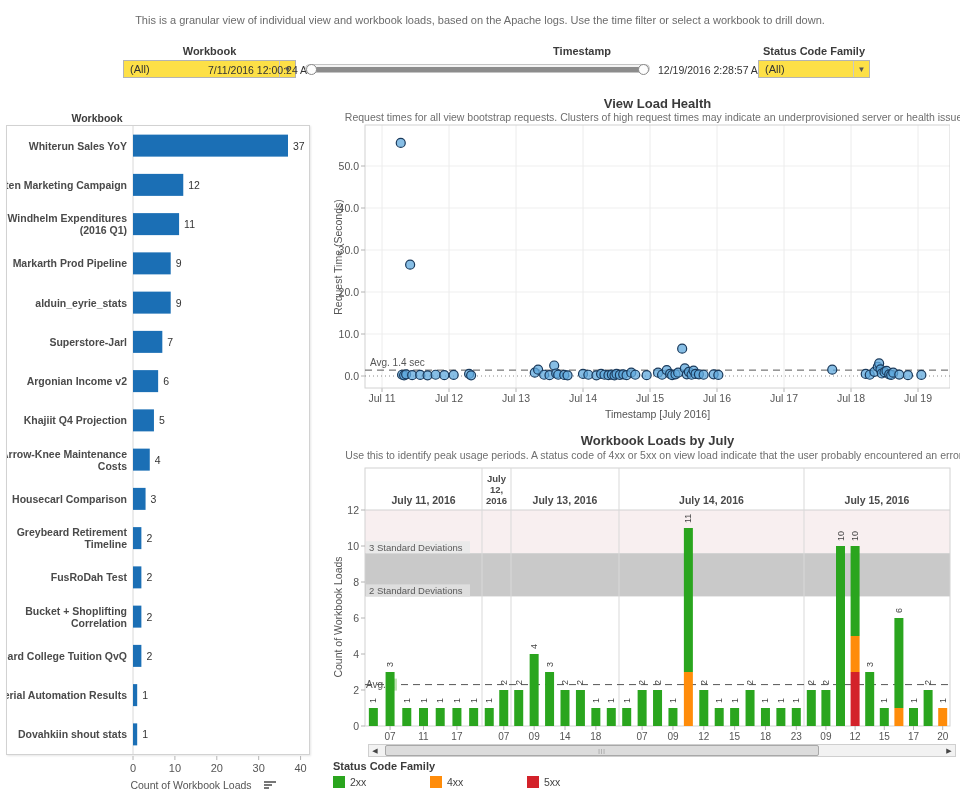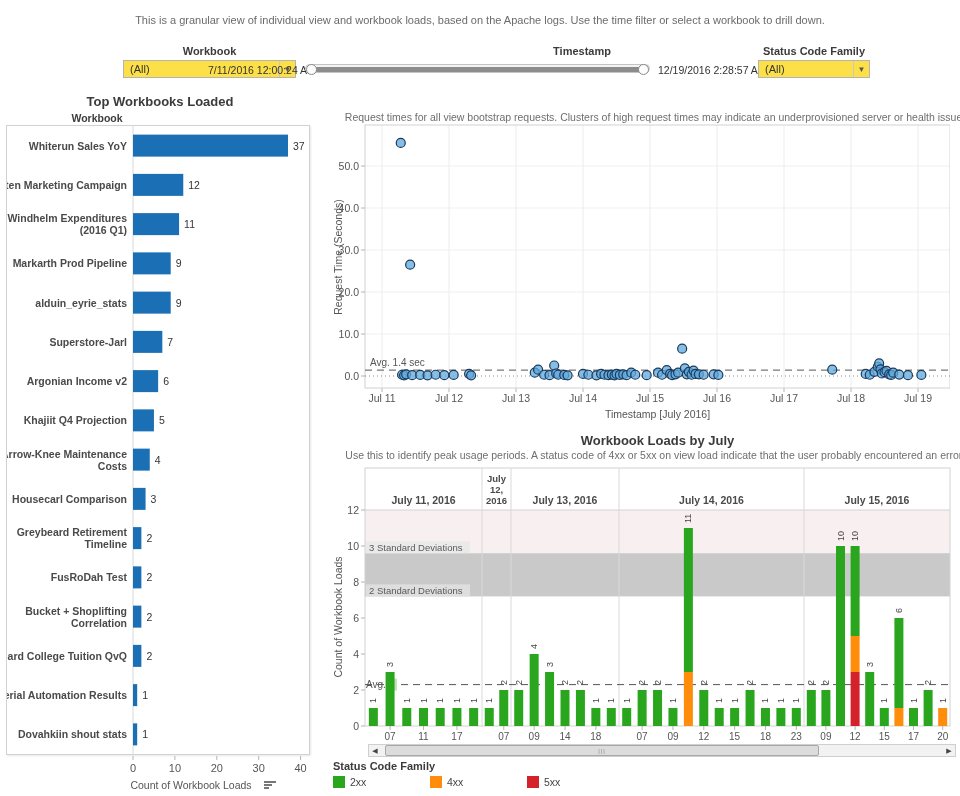--- a/index.html
+++ b/index.html
@@ -53,21 +53,20 @@
     <div class="slider-handle" style="left:332px;"></div>
   </div>
   <div class="abs date-text" style="left:658px; top:64px; width:112px;">12/19/2016 2:28:57 AM</div>
 
   <div class="abs filter-label" style="left:758px; top:45px; width:112px;">Status Code Family</div>
   <div class="abs dropdown" style="left:758px; top:60px; width:112px;">
     <span class="dd-text">(All)</span>
     <span class="dd-arrow">▼</span>
   </div>
 
-  <div class="abs ctr panel-title" style="left:0; top:94px; width:320px;">Top Workbooks Loaded</div>
   <div class="abs col-header" style="left:37px; top:112px; width:120px;">Workbook</div>
   <div class="abs chart-box" style="left:6px; top:125px; width:304px; height:630px;">
     <svg id="left-bars" width="302" height="628" viewBox="0 0 302 628">
         <line x1="126" y1="0" x2="126" y2="628" stroke="#d8d8d8" stroke-width="1"></line>
         <text x="120" y="23.625" text-anchor="end" font-size="10.5" font-weight="bold" fill="#4a4a4a">Whiterun Sales YoY</text>
         <rect x="126" y="8.625" width="155" height="22" fill="#1b6fb5"></rect>
         <text x="286" y="23.625" font-size="10.5" fill="#333">37</text>
         <text x="120" y="62.875" text-anchor="end" font-size="10.5" font-weight="bold" fill="#4a4a4a">Riften Marketing Campaign</text>
         <rect x="126" y="47.875" width="50.270270270270274" height="22" fill="#1b6fb5"></rect>
         <text x="181.27027027027026" y="62.875" font-size="10.5" fill="#333">12</text>
@@ -131,20 +130,21 @@
       <line x1="294.5675675675676" y1="0" x2="294.5675675675676" y2="4" stroke="#b4b4b4"></line>
       <text x="294.5675675675676" y="16" text-anchor="middle" font-size="11" fill="#555">40</text>
       <text x="185" y="33" text-anchor="middle" font-size="10.5" fill="#555">Count of Workbook Loads</text>
       <g>
         <line x1="258" y1="26" x2="270" y2="26" stroke="#555" stroke-width="1.6"></line>
         <line x1="258" y1="29" x2="266" y2="29" stroke="#555" stroke-width="1.6"></line>
         <line x1="258" y1="32" x2="263" y2="32" stroke="#555" stroke-width="1.6"></line>
       </g>
     </svg>
 
+  <div class="abs ctr panel-title" style="left:365px; top:96px; width:585px;">View Load Health</div>
   <div class="abs ctr panel-sub" style="left:340px; top:111px; width:630px;">Request times for all view bootstrap requests.  Clusters of high request times may indicate an underprovisioned server or health issue.</div>
   <svg id="scatter-svg" class="abs" style="left:330px; top:122px;" width="620" height="300" viewBox="0 0 620 300">
       <line x1="35" y1="212" x2="620" y2="212" stroke="#efefef"></line>
       <line x1="35" y1="170" x2="620" y2="170" stroke="#efefef"></line>
       <line x1="35" y1="128" x2="620" y2="128" stroke="#efefef"></line>
       <line x1="35" y1="86" x2="620" y2="86" stroke="#efefef"></line>
       <line x1="35" y1="44" x2="620" y2="44" stroke="#efefef"></line>
       <line x1="52" y1="3" x2="52" y2="266" stroke="#ececec"></line>
       <line x1="52" y1="266" x2="52" y2="270" stroke="#b4b4b4"></line>
       <text x="52" y="280" text-anchor="middle" font-size="10.5" fill="#555">Jul 11</text>

